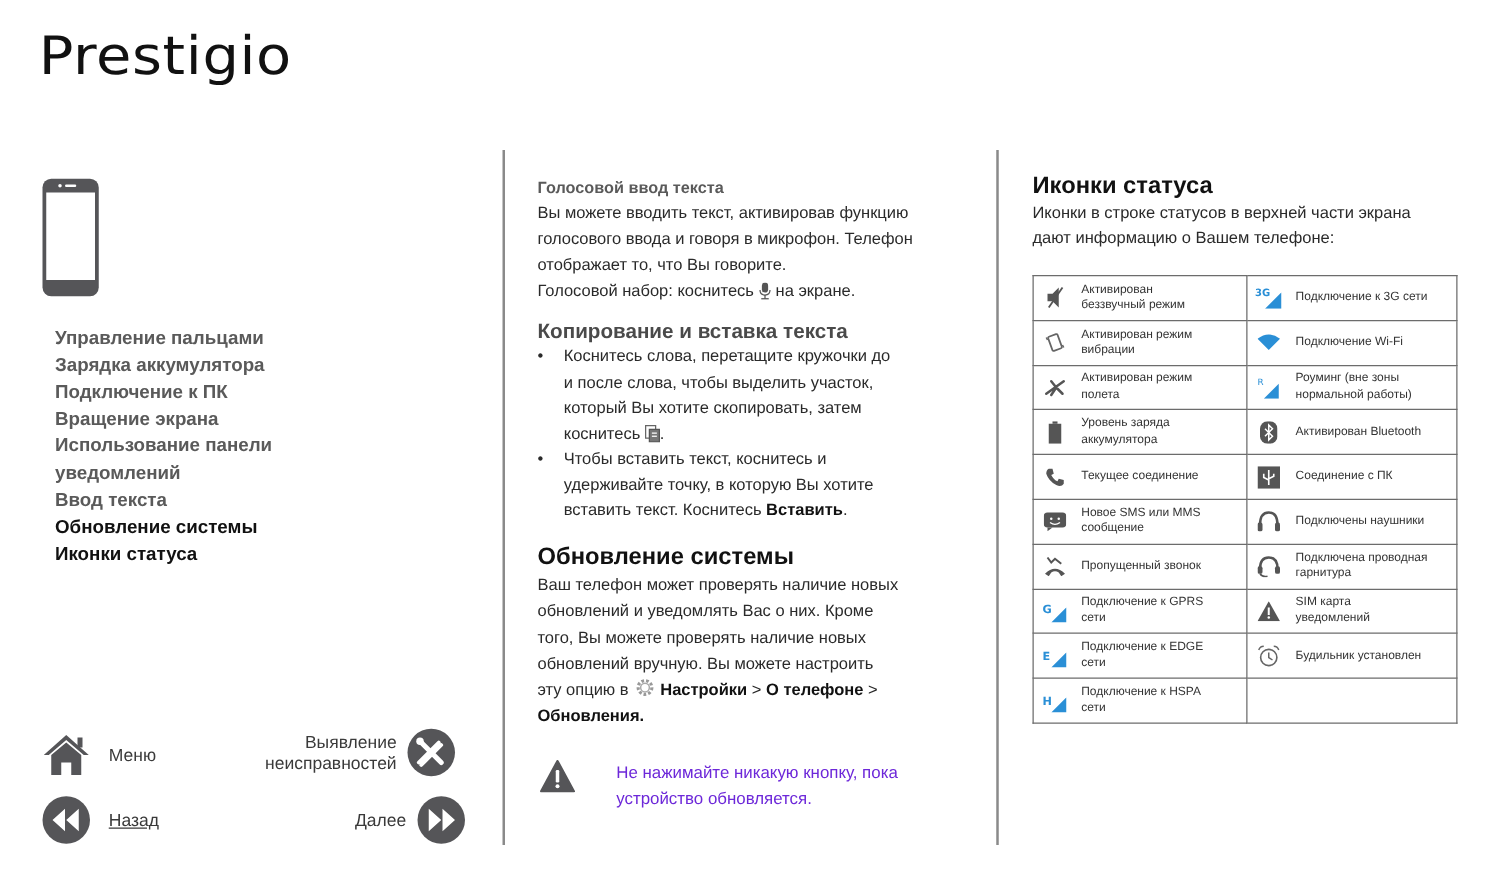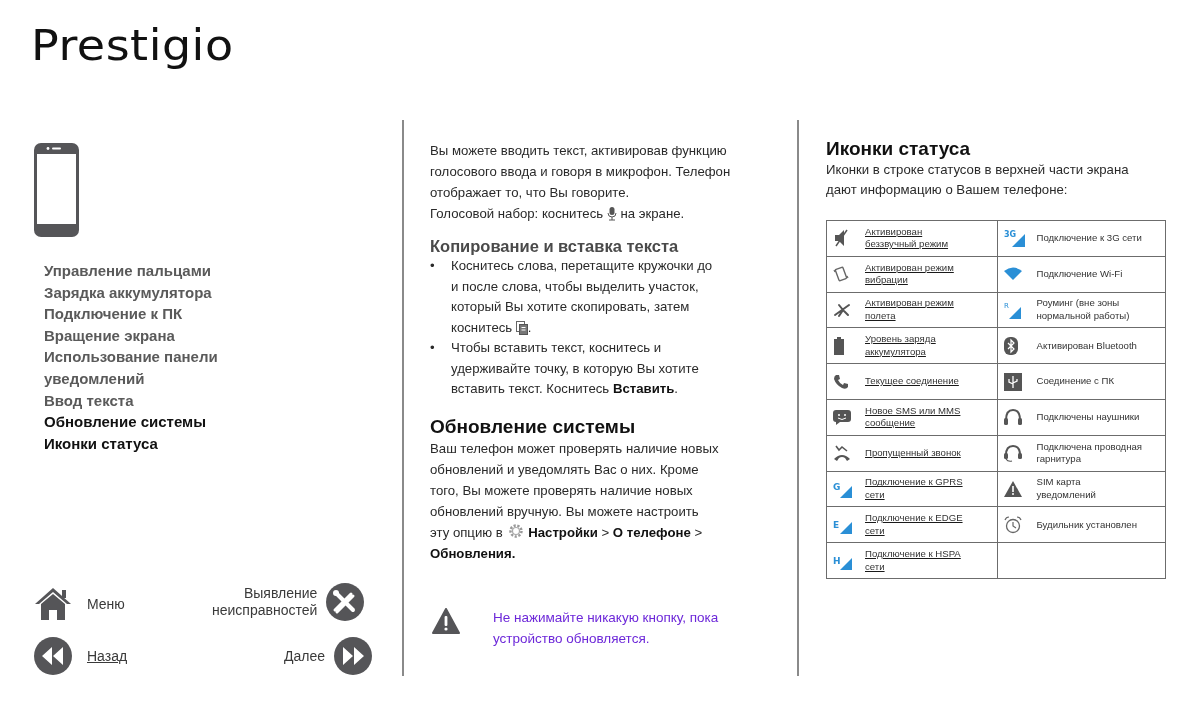--- a/index.html
+++ b/index.html
@@ -35,24 +35,24 @@
   .warn { position: absolute; left: 432px; top: 608px; display: flex; align-items: flex-start; }
   .warn .txt { margin-left: 33px; font-family: "Liberation Sans", sans-serif; font-size: 13.5px; line-height: 20.5px; color: #6d28d9; width: 270px; }
 
   
   .right-col { position: absolute; left: 826px; top: 138px; width: 345px; font-family: "Liberation Sans", sans-serif; }
   .right-col h2 { font-size: 19px; font-weight: bold; color: #111; line-height: 22px; }
   .right-col p { font-size: 13.2px; line-height: 20px; color: #2a2a2a; }
 
   table.status { position: absolute; left: 826px; top: 220px; width: 340px; border-collapse: collapse; font-family: "Liberation Sans", sans-serif; }
   table.status td { border: 1px solid #6c6c6c; height: 35.8px; vertical-align: middle; }
-  table.status td.cell { width: 172px; text-decoration: underline; }
+  table.status td.cell { width: 172px; }
   table.status td.cell2 { width: 168px; }
   .cellwrap { display: flex; align-items: center; }
-  .cellwrap .ic { width: 22px; height: 20px; margin: 0 10px 0 6px; flex: none; display: flex; align-items: center; }
+  .cellwrap .ic { width: 22px; height: 20px; margin: 0 10px 0 6px; flex: none; display: flex; align-items: center; justify-content: center; }
   .cellwrap .t { font-size: 9.6px; line-height: 12.5px; color: #333; }
 </style>
 </head>
 <body>
 
 <div class="logo">Prestigio</div>
 
 <div class="vline" style="left:402px"></div>
 <div class="vline" style="left:797px"></div>
 
@@ -107,20 +107,21 @@
 
 <div class="nav-btn right" style="left:284px; top:636px;">
   <span class="lbl" style="margin-right:8px">Далее</span>
   <svg class="nav-icon" viewBox="0 0 40 40">
     <circle cx="20" cy="20" r="19" fill="#555558"></circle>
     <path d="M10 11 L20 20 L10 29 Z M21 11 L31 20 L21 29 Z" fill="#fff"></path>
   </svg>
 </div>
 
 <div class="mid">
+  <div class="sub">Голосовой ввод текста</div>
   <p>
     <span>Вы можете вводить текст, активировав функцию</span><br>
     <span>голосового ввода и говоря в микрофон. Телефон</span><br>
     <span>отображает то, что Вы говорите.</span><br>
     <span>Голосовой набор: коснитесь</span>
     <svg class="inl-icon" width="10" height="14" viewBox="0 0 10 14">
       <rect x="2.5" y="0" width="5" height="8" rx="2.5" fill="#555"></rect>
       <path d="M1 6 Q1 10 5 10 Q9 10 9 6" stroke="#555" fill="none" stroke-width="1"></path>
       <rect x="4.5" y="10" width="1" height="3" fill="#555"></rect>
       <rect x="2" y="12.5" width="6" height="1" fill="#555"></rect>

